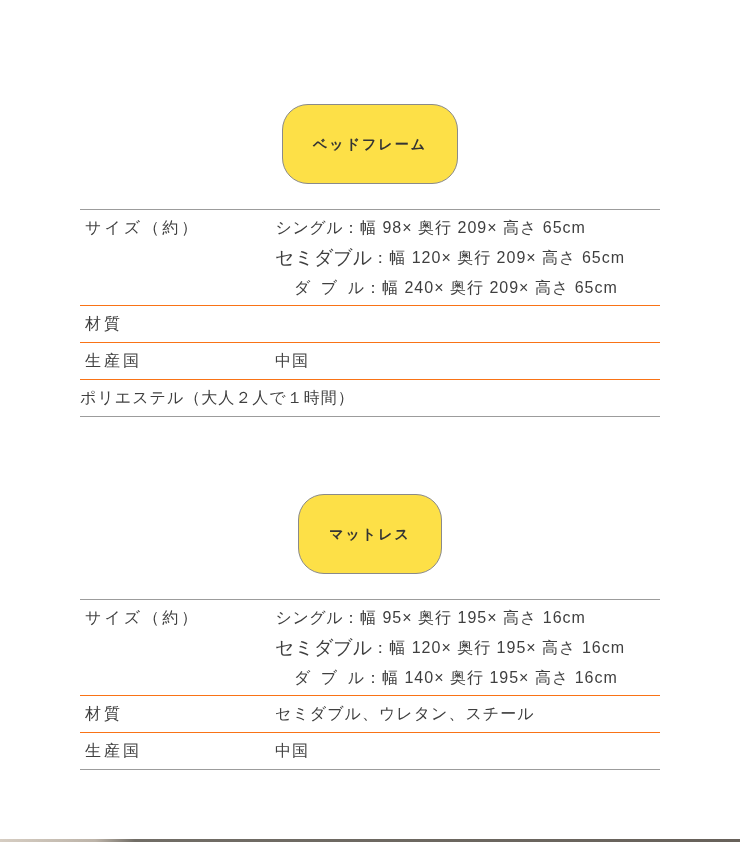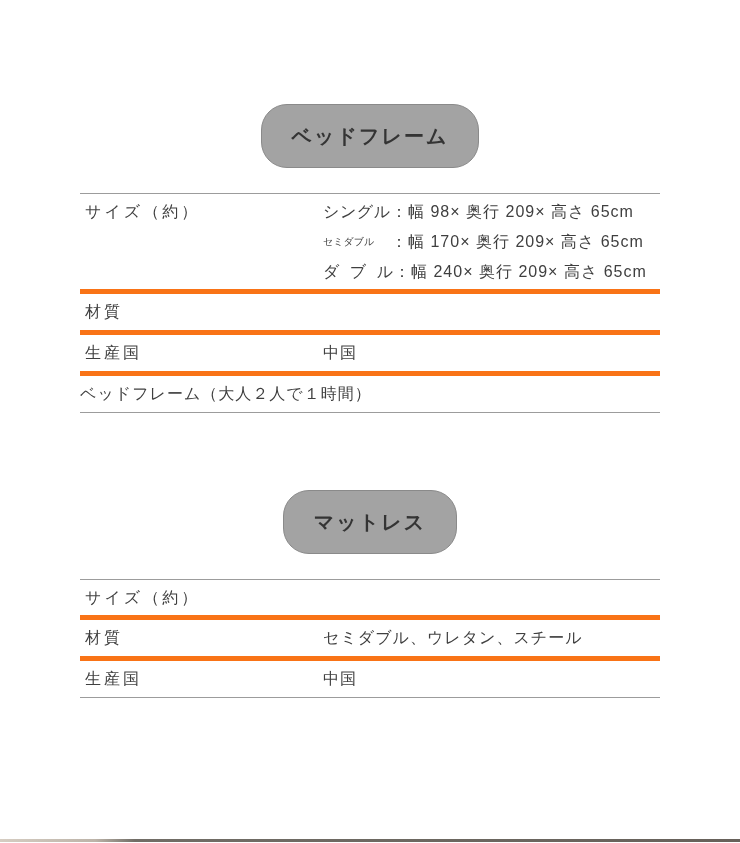--- a/index.html
+++ b/index.html
@@ -14,59 +14,59 @@
     -webkit-font-smoothing: antialiased;
   }
 
   
   .pill-wrap { text-align: center; }
   .pill-wrap.first  { padding-top: 104px; }
   .pill-wrap.second { padding-top: 77px; text-decoration: underline; }
   .pill {
     display: inline-block;
     border: 1px solid #8a8a8a;
-    background: #a3a3a3;
+    background: #fde047;
     border-radius: 26px;
-    padding: 8px 30px;
+    padding: 16px 30px;
     height: 46px;
     line-height: 46px;
     font-weight: bold;
-    font-size: 20px;
+    font-size: 14px;
     letter-spacing: 2px;
     color: #343434;
   }
 
   
   .spec-table {
     width: 580px;
     margin: 25px 80px 0 80px;
     border-top: 1px solid #9c9c9c;
     border-bottom: 1px solid #9c9c9c;
     font-size: 16px;
   }
-  .spec-row { display: flex; gap: 48px; }
-  .spec-row + .spec-row { border-top: 5px solid #f97316; }
+  .spec-row { display: flex; }
+  .spec-row + .spec-row { border-top: 1px solid #f97316; }
   .row-label {
     width: 195px;
     flex: none;
     box-sizing: border-box;
     padding-left: 5px;
     letter-spacing: 3px;
   }
   .row-value { flex: 1; letter-spacing: 1px; }
   .row-simple .row-label,
   .row-simple .row-value { padding-top: 8px; padding-bottom: 8px; line-height: 20px; }
   .row-size .row-label,
   .row-size .row-value { padding-top: 3px; padding-bottom: 2px; line-height: 30px; }
 
   .size-line { white-space: nowrap; }
-  .size-name { display: inline-block; min-width: 68px; vertical-align: top; }
-  .size-name.cond   { font-size: 10px; letter-spacing: 0; }
+  .size-name { display: inline-block; min-width: 68px; vertical-align: top; text-align: right; }
+  .size-name.cond   { font-size: 19px; letter-spacing: 0; }
   .size-name.wide   { letter-spacing: 0.5px; }
-  .size-name.spread { letter-spacing: 1px; word-spacing: 4px; }
+  .size-name.spread { letter-spacing: 1px; word-spacing: 4px; margin-left: 19px; }
 
   
   .bottom-edge {
     position: absolute;
     left: 0; right: 0;
     top: 839px;
     height: 3px;
     background: linear-gradient(90deg,
       #d6cdc2 0px, #bdb4a9 95px, #716d66 135px, #67615a 740px);
   }
@@ -81,48 +81,59 @@
 </div>
 
 <div class="spec-table">
   <div class="spec-row row-size">
     <div class="row-label">サイズ（約）</div>
     <div class="row-value">
       <div class="size-line">
         <span class="size-name wide">シングル</span><span>：幅 98× 奥行 209× 高さ 65cm</span>
       </div>
       <div class="size-line">
-        <span class="size-name cond">セミダブル</span><span>：幅 170× 奥行 209× 高さ 65cm</span>
+        <span class="size-name cond">セミダブル</span><span>：幅 120× 奥行 209× 高さ 65cm</span>
       </div>
       <div class="size-line">
         <span class="size-name spread">ダ ブ ル</span><span>：幅 240× 奥行 209× 高さ 65cm</span>
       </div>
     </div>
   </div>
   <div class="spec-row row-simple">
     <div class="row-label">材質</div>
   </div>
   <div class="spec-row row-simple">
     <div class="row-label">生産国</div>
     <div class="row-value">中国</div>
   </div>
   <div class="spec-row row-simple">
-    <div class="row-value">ベッドフレーム（大人２人で１時間）</div>
+    <div class="row-value">ポリエステル（大人２人で１時間）</div>
   </div>
 </div>
 
 <div class="pill-wrap second">
   <span class="pill">
     <span>マットレス</span>
   </span>
 </div>
 
 <div class="spec-table">
   <div class="spec-row row-size">
     <div class="row-label">サイズ（約）</div>
+    <div class="row-value">
+      <div class="size-line">
+        <span class="size-name wide">シングル</span><span>：幅 95× 奥行 195× 高さ 16cm</span>
+      </div>
+      <div class="size-line">
+        <span class="size-name cond">セミダブル</span><span>：幅 120× 奥行 195× 高さ 16cm</span>
+      </div>
+      <div class="size-line">
+        <span class="size-name spread">ダ ブ ル</span><span>：幅 140× 奥行 195× 高さ 16cm</span>
+      </div>
+    </div>
   </div>
   <div class="spec-row row-simple">
     <div class="row-label">材質</div>
     <div class="row-value">セミダブル、ウレタン、スチール</div>
   </div>
   <div class="spec-row row-simple">
     <div class="row-label">生産国</div>
     <div class="row-value">中国</div>
   </div>
 </div>

